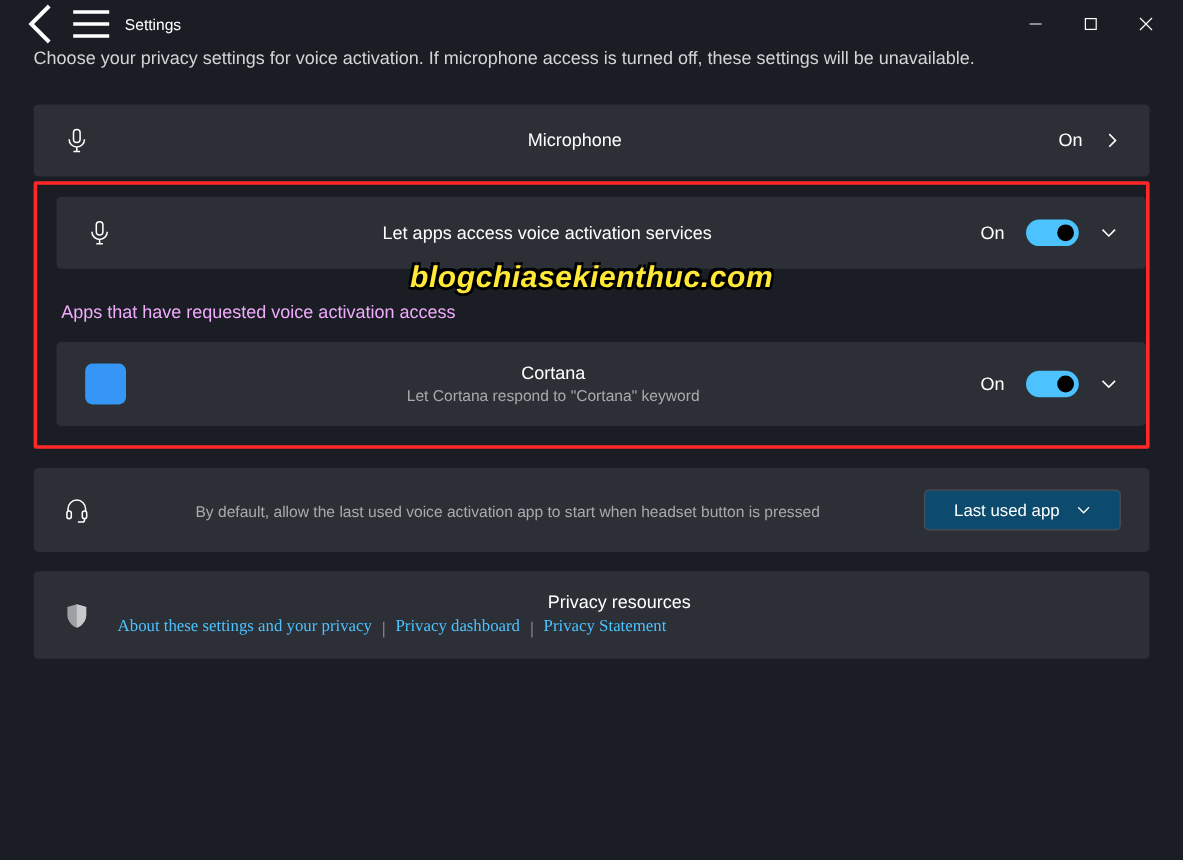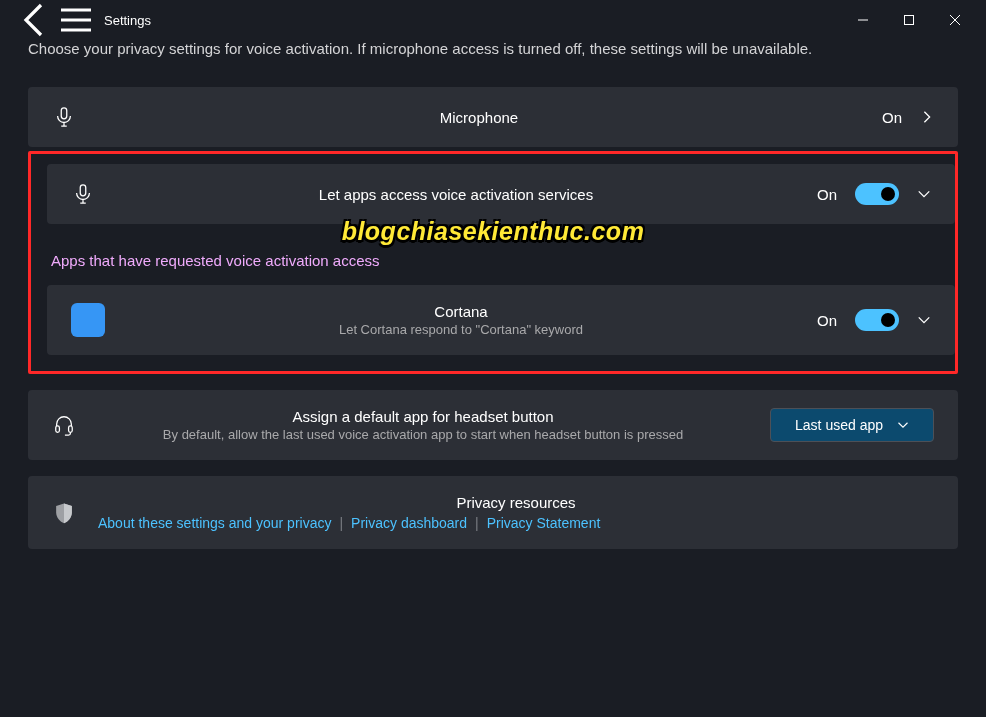--- a/index.html
+++ b/index.html
@@ -37,21 +37,21 @@
 
 .section-heading { font-size: 15px; font-weight: 400; color: #f0abfc; margin: 28px 0 16px 4px; }
 
 .highlight-box { border: 3px solid #ff2828; border-radius: 2px; padding: 10px 0 12px 16px; margin-bottom: 16px; }
 
 .app-icon { width: 34px; height: 34px; background: #3696f5; border-radius: 6px; flex-shrink: 0; }
 
 .select-box { background: #0c4a6e; border: 1px solid #4d5057; border-radius: 4px; padding: 8px 24px; display: flex; align-items: center; gap: 14px; cursor: pointer; font-size: 14px; }
 
 .links-row { display: flex; align-items: center; gap: 8px; margin-top: 4px; }
-.link { color: #4cc2ff; font-size: 14px; cursor: pointer; }
+.link { color: #4cc2ff; font-size: 14px; cursor: pointer; font-family: Liberation Serif, serif; }
 .link-sep { color: #7a7d83; font-size: 14px; }
 
 .shield-icon { width: 24px; height: 28px; }
 
 .watermark { position: absolute; top: 217px; left: 50%; transform: translateX(-50%); font-size: 25px; font-weight: 700; color: #ffe936; text-shadow: -2px -2px 0 #000, 2px -2px 0 #000, -2px 2px 0 #000, 2px 2px 0 #000, 0 3px 0 #000; pointer-events: none; z-index: 100; letter-spacing: 0.5px; font-style: italic; }
 </style>
 </head>
 <body>
 
 <div class="titlebar-left">
@@ -155,21 +155,20 @@
   <div class="card" style="margin-bottom:16px;">
     <div class="card-icon">
       <svg viewBox="0 0 24 24" fill="none" stroke="#fff" stroke-width="1.4">
           <path d="M4 13v-2a8 8 0 0 1 16 0v2"></path>
           <rect x="3" y="13" width="4" height="7" rx="2"></rect>
           <rect x="17" y="13" width="4" height="7" rx="2"></rect>
           <path d="M19 20v1a2 2 0 0 1-2 2h-4"></path>
         </svg>
     </div>
     <div class="card-body">
-      <div class="card-title">Assign a default app for headset button</div>
       <div class="card-sub">By default, allow the last used voice activation app to start when headset button is pressed</div>
     </div>
     <div class="card-right">
       <div class="select-box">
         <span>Last used app</span>
         <svg width="12" height="12" viewBox="0 0 16 16" fill="none" stroke="#fff" stroke-width="1.5">
             <path d="M2 5l6 6 6-6"></path>
           </svg>
       </div>
     </div>

